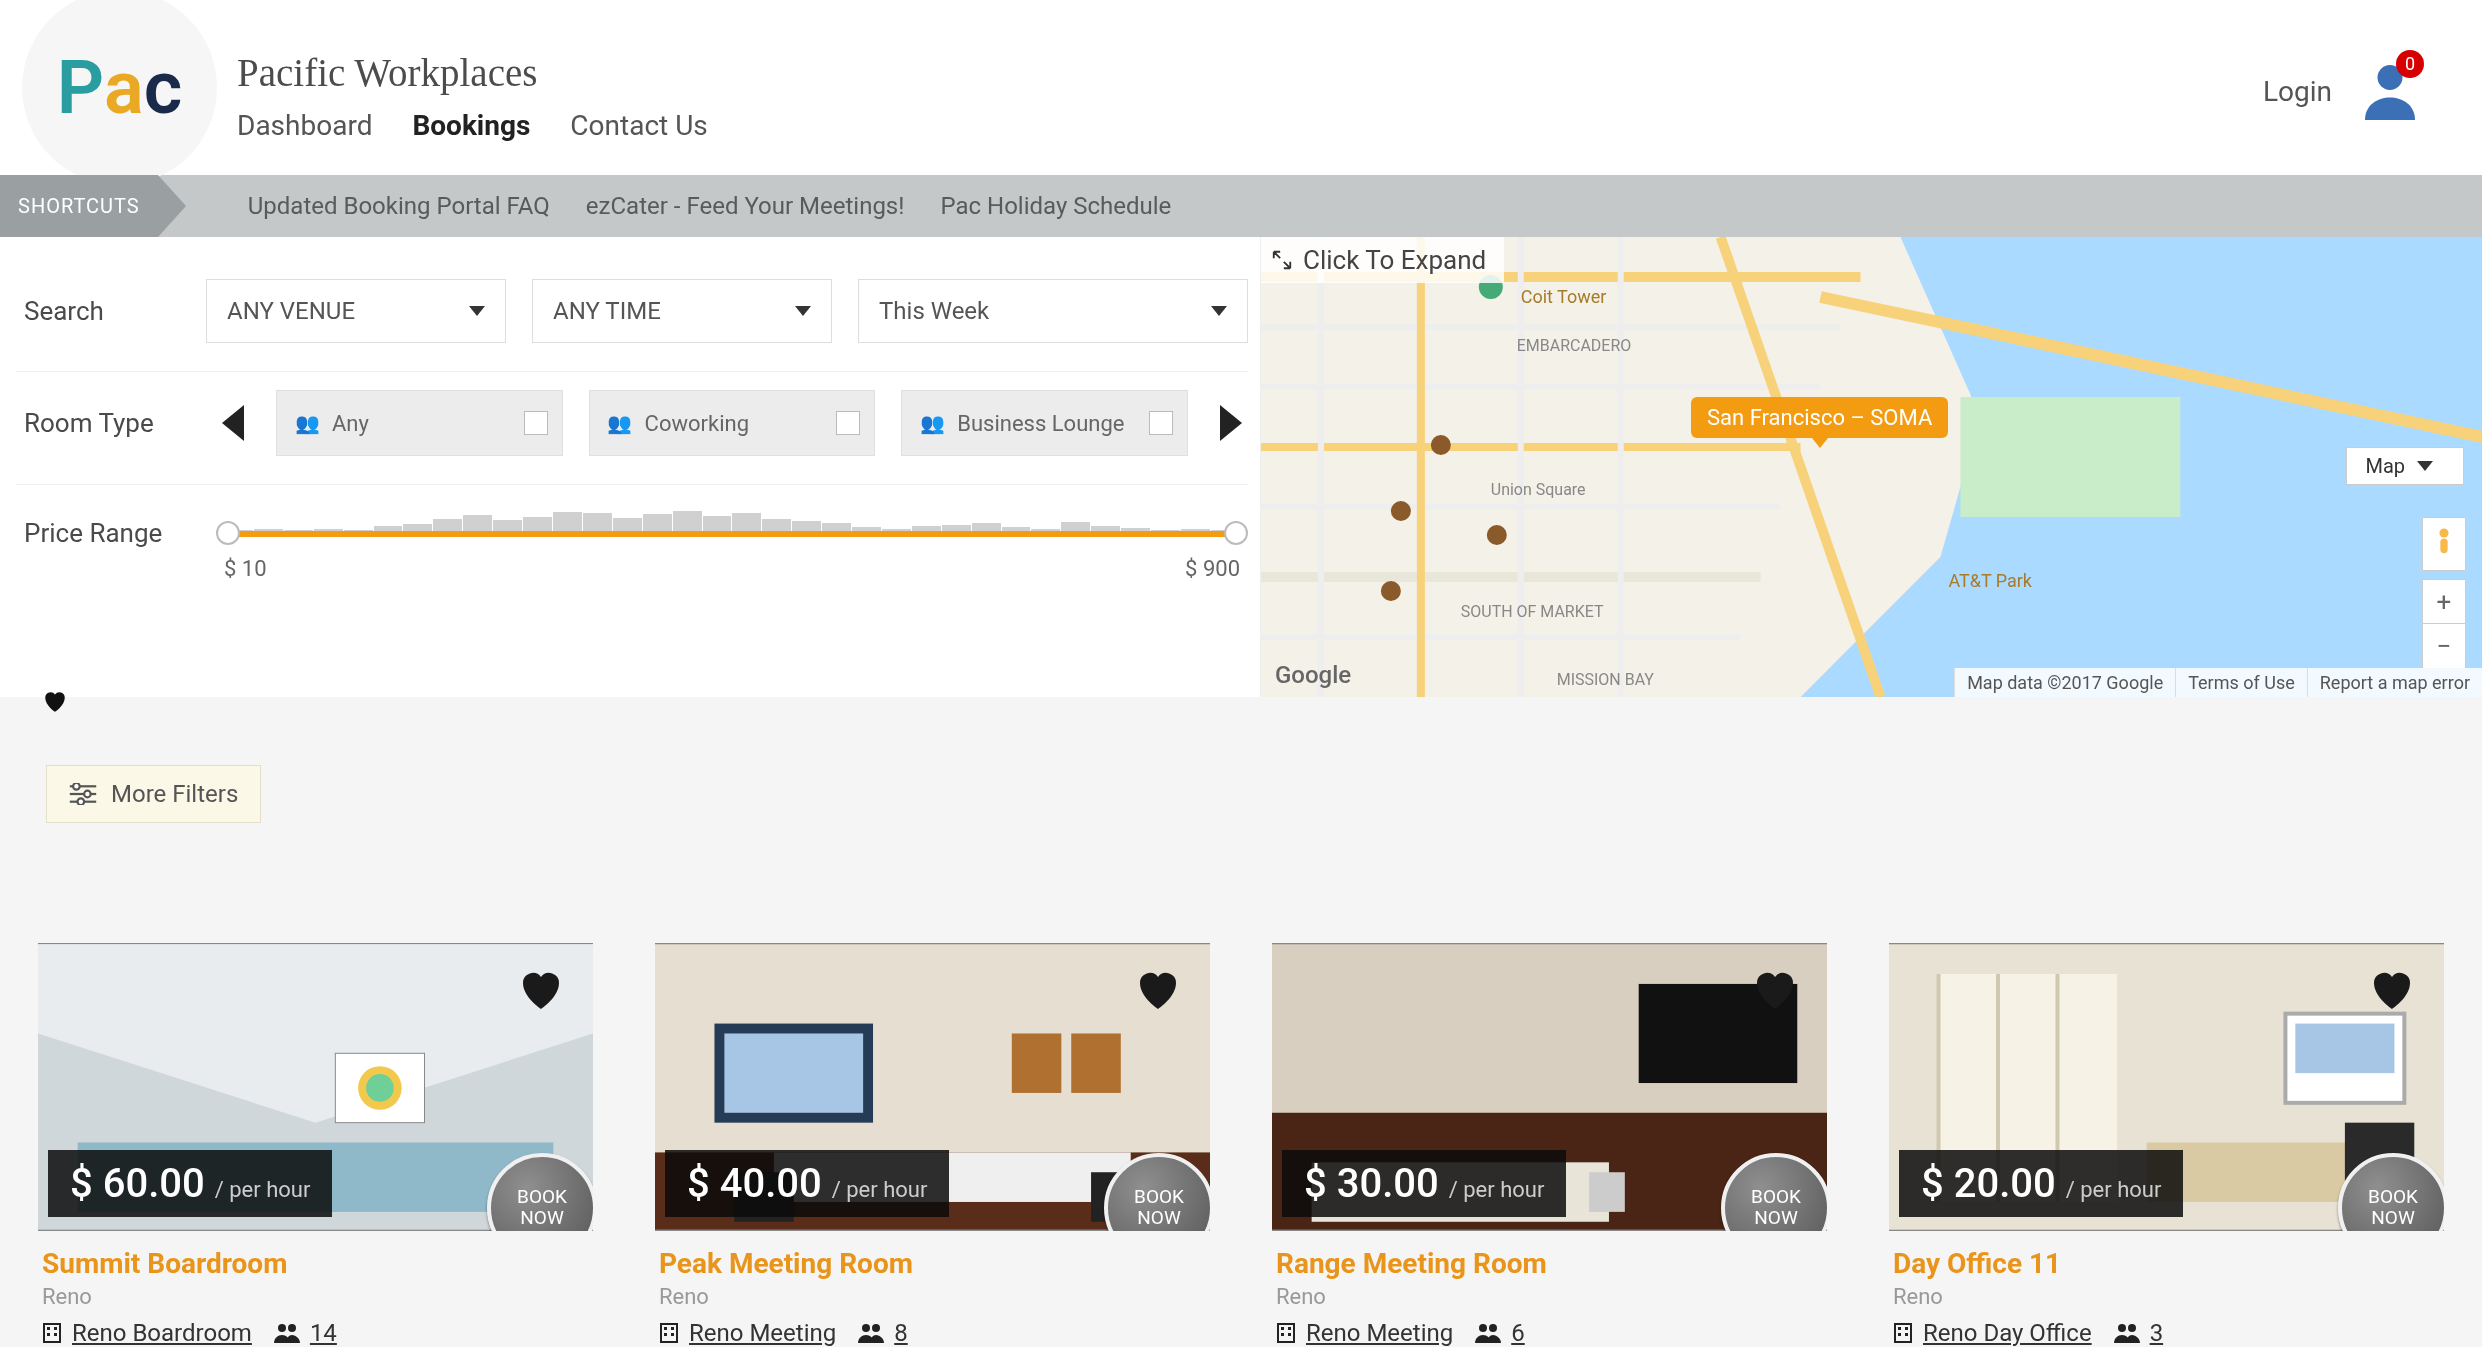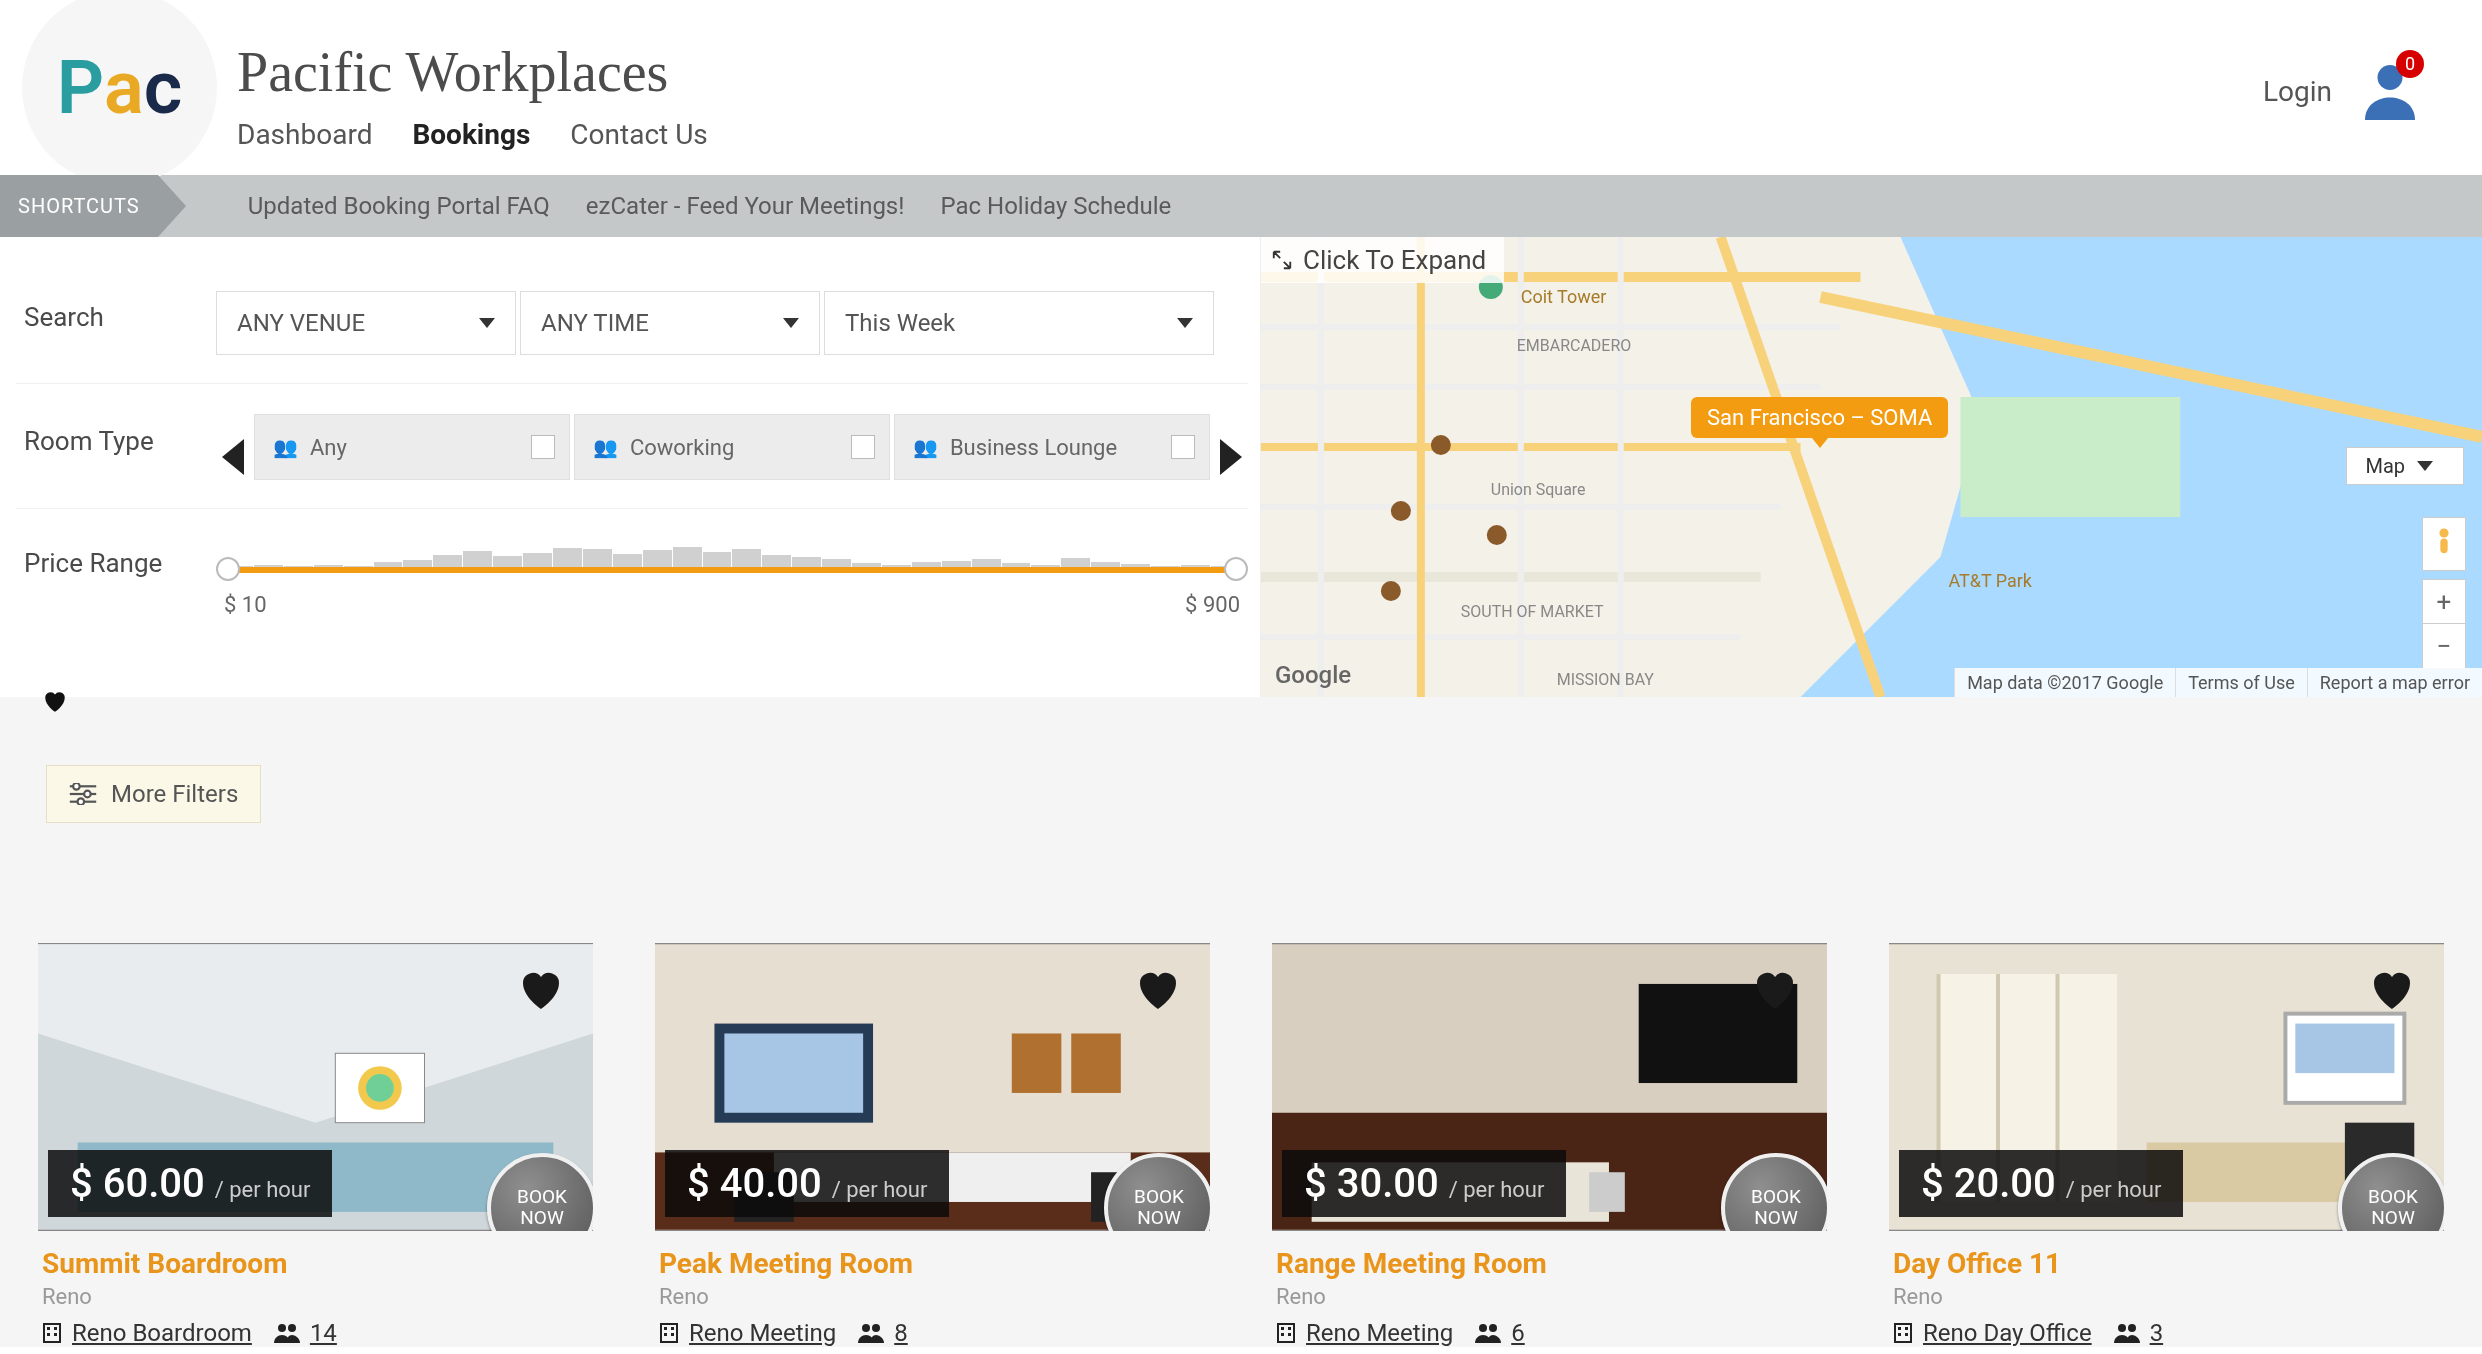--- a/index.html
+++ b/index.html
@@ -25,21 +25,21 @@
   display:flex; align-items:center; justify-content:center;
   margin-right: 20px;
   position: relative; top:-4px;
 }
 .logo-text {
   font-size: 74px; font-weight:600; color:#2a9da0;
 }
 .logo-text .a { color:#e9a925; }
 .logo-text .c { color:#1a2a4a; }
 .header-main { flex:1; }
-.brand-title { font-family: Georgia, serif; font-size: 56px; color:#4c4c4c; font-weight:500; margin-bottom:14px; margin-top:8px;}
+.brand-title { font-family: Georgia, serif; font-size: 39px; color:#4c4c4c; font-weight:500; margin-bottom:14px; margin-top:8px;}
 .nav { display:flex; gap:40px; font-size:28px; color:#555; }
 .nav-item { cursor:pointer; }
 .nav-item.active { font-weight:700; color:#222;}
 .header-right { display:flex; align-items:center; gap:28px; margin-right:40px;}
 .login-link { font-size:28px; color:#555; cursor:pointer; }
 .avatar-wrap { position:relative; cursor:pointer;}
 .avatar-svg { width:60px; height:60px; }
 .avatar-badge {
   position:absolute; top:-10px; right:-4px;
   background:#d60000; color:#fff; font-size:18px;
@@ -72,21 +72,21 @@
 
 
 .filters-area { display:flex; }
 .filters-left {
   width: 1260px;
   padding: 24px 12px 24px 16px;
 }
 .filter-row { display:flex; align-items:center; border-bottom:1px solid #f0f0f0; padding:18px 0 28px 0;}
 .filter-row:last-child { border-bottom:none;}
 .filter-label { width:200px; font-size:26px; color:#4a4a4a; padding-left:8px;}
-.filter-controls { flex:1; display:flex; gap:4px; align-items:flex-end;margin-top:12px;}
+.filter-controls { flex:1; display:flex; gap:26px; align-items:center;}
 .dropdown {
   border:1px solid #ddd; background:#fff;
   height:64px; display:flex; align-items:center; justify-content:space-between;
   padding:0 20px; font-size:24px; color:#555; cursor:pointer;
   min-width:300px;
 }
 .dropdown.wide { min-width:390px; }
 .caret-down { width:0; height:0; border-left:8px solid transparent; border-right:8px solid transparent; border-top:10px solid #333; }
 
 .room-type-box {

